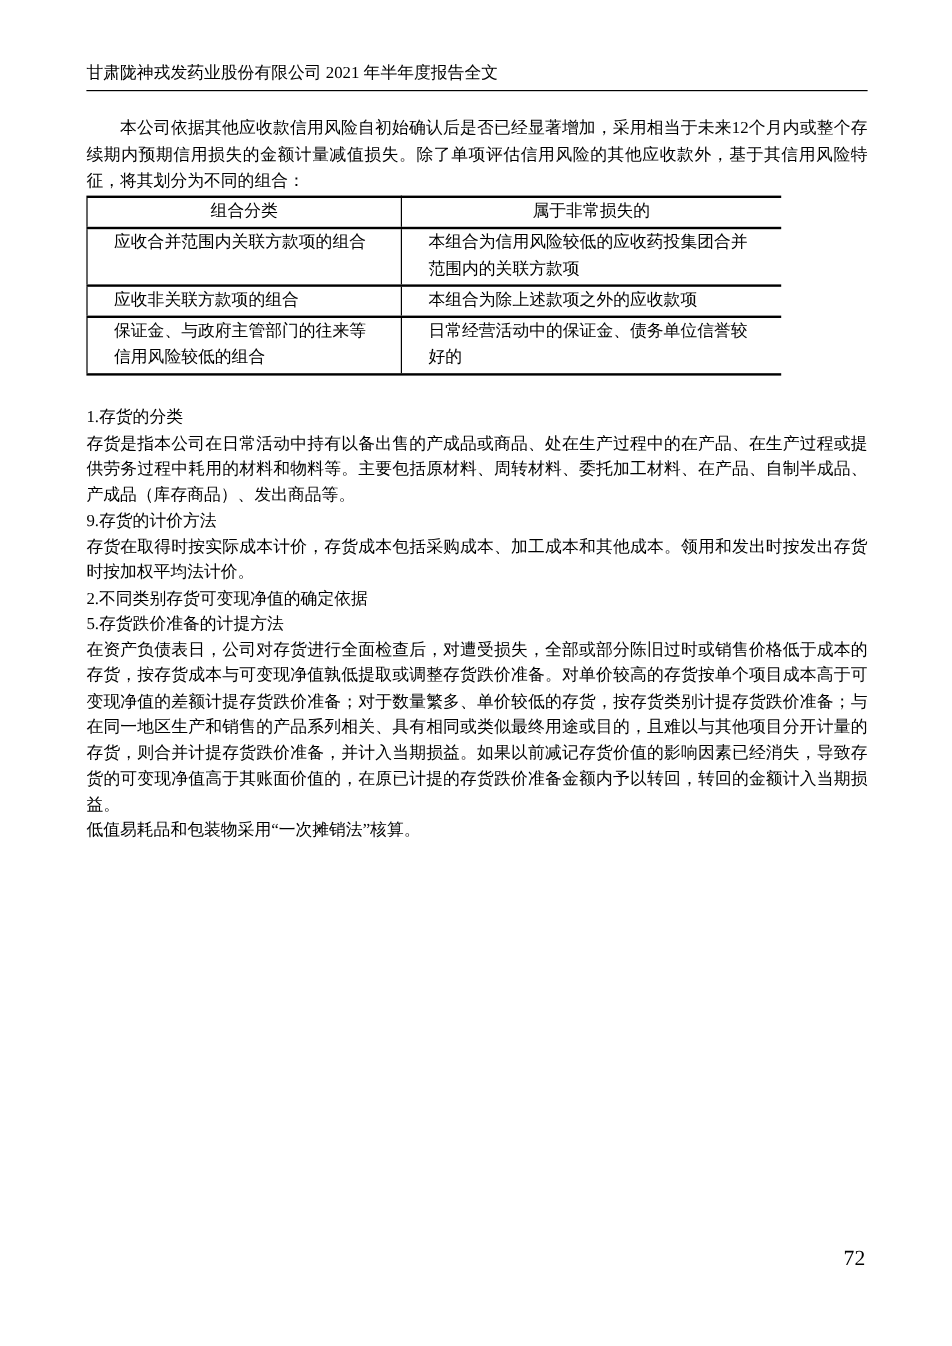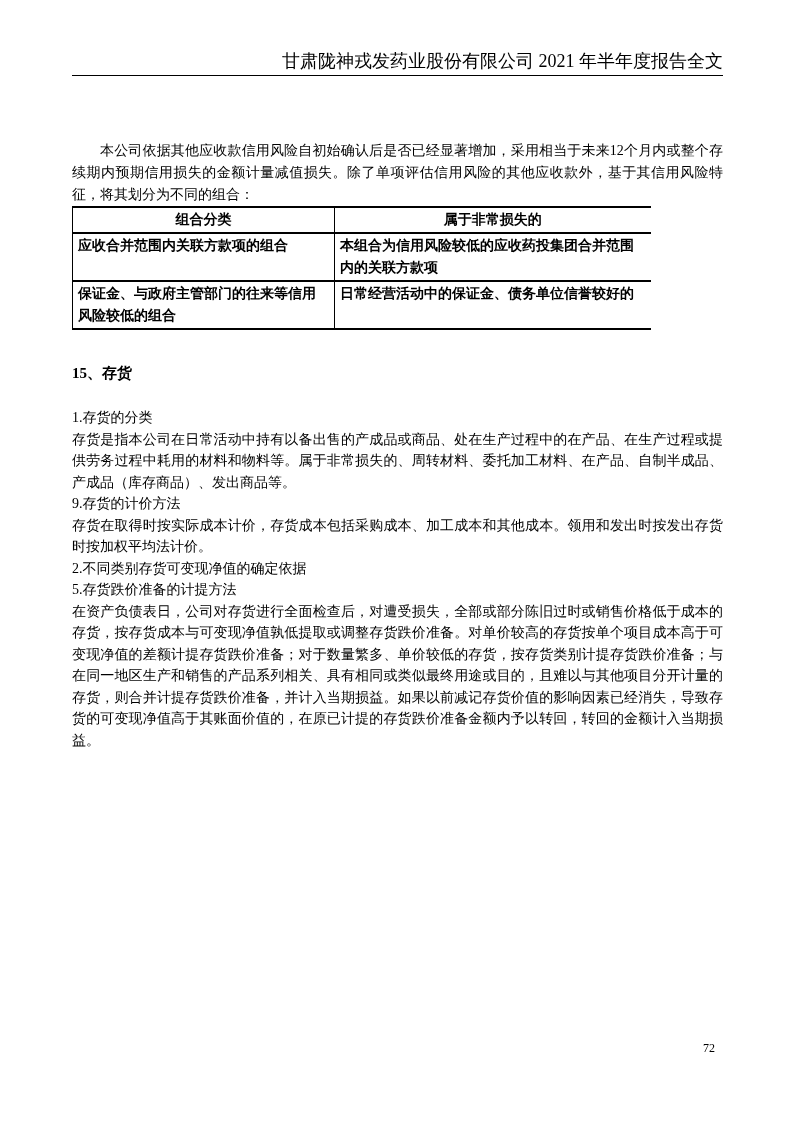--- a/index.html
+++ b/index.html
@@ -11,74 +11,73 @@
     position: relative;
     overflow: hidden;
   }
   .page {
     position: absolute; inset: 0;
     background: #ffffff;
   }
   .doc-header {
     position: absolute;
     left: 72px; top: 53px; width: 651px;
-    font-size: 18px; line-height: 17px;
-    text-align: right;
+    font-size: 14px; line-height: 17px;
+    text-align: left;
     white-space: nowrap;
   }
   .header-rule {
     position: absolute;
     left: 72px; top: 75px; width: 651px;
     border-top: 1.5px solid #000000;
   }
   .content {
     position: absolute;
     left: 72px; top: 97px; width: 651px;
     font-size: 14px; line-height: 22px;
     text-align: justify;
   }
   .intro-para {
     text-indent: 28px;
-    margin-top: 43px;
   }
   table.portfolio-table {
     border-collapse: collapse;
     width: 578px;
     margin-top: 0px;
     border-top: 2px solid #000000;
     table-layout: fixed;
   }
   table.portfolio-table th,
   table.portfolio-table td {
     border-bottom: 2px solid #000000;
     border-left: 1px solid #000000;
-    font-weight: bold;
+    font-weight: normal;
     font-size: 14px;
     line-height: 22px;
-    padding: 1px 5px;
+    padding: 1px 22px;
     vertical-align: top;
     text-align: left;
   }
   table.portfolio-table th { text-align: center; }
   table.portfolio-table .col-class { width: 262px; }
   table.portfolio-table .col-basis { width: 316px; }
   .section-title {
     margin-top: 34px;
     margin-bottom: 19px;
     font-size: 15px;
     font-weight: bold;
     line-height: 18px;
   }
   .policy-items { line-height: 21.5px; margin-top: 25px; }
   .policy-label { text-align: left; }
   .policy-body { text-align: justify; }
   .page-number {
     position: absolute;
     left: 703px; top: 1041px;
-    font-size: 12px;
+    font-size: 18px;
     line-height: 15px;
   }
 </style>
 </head>
 <body>
 
 <div class="page">
 
   <div class="doc-header">甘肃陇神戎发药业股份有限公司 2021 年半年度报告全文</div>
   <div class="header-rule"></div>
@@ -91,51 +90,55 @@
       <tbody>
           <tr>
         <th class="col-class">组合分类</th>
         <th class="col-basis">属于非常损失的</th>
       </tr>
       <tr>
         <td>应收合并范围内关联方款项的组合</td>
         <td>本组合为信用风险较低的应收药投集团合并范围内的关联方款项</td>
       </tr>
       <tr>
+        <td>应收非关联方款项的组合</td>
+        <td>本组合为除上述款项之外的应收款项</td>
+      </tr>
+      <tr>
         <td>保证金、与政府主管部门的往来等信用风险较低的组合</td>
         <td>日常经营活动中的保证金、债务单位信誉较好的</td>
       </tr>
     </tbody>
       </table>
 
-    <h3 class="section-title">15、存货</h3>
 
     <div class="policy-items">
 
       <div class="policy-item">
         <div class="policy-label">1.存货的分类</div>
-        <div class="policy-body">存货是指本公司在日常活动中持有以备出售的产成品或商品、处在生产过程中的在产品、在生产过程或提供劳务过程中耗用的材料和物料等。属于非常损失的、周转材料、委托加工材料、在产品、自制半成品、产成品（库存商品）、发出商品等。</div>
+        <div class="policy-body">存货是指本公司在日常活动中持有以备出售的产成品或商品、处在生产过程中的在产品、在生产过程或提供劳务过程中耗用的材料和物料等。主要包括原材料、周转材料、委托加工材料、在产品、自制半成品、产成品（库存商品）、发出商品等。</div>
       </div>
 
       <div class="policy-item">
         <div class="policy-label">9.存货的计价方法</div>
         <div class="policy-body">存货在取得时按实际成本计价，存货成本包括采购成本、加工成本和其他成本。领用和发出时按发出存货时按加权平均法计价。</div>
       </div>
 
 
       <div class="policy-item">
         <div class="policy-label">2.不同类别存货可变现净值的确定依据</div>
       </div>
 
       <div class="policy-item">
         <div class="policy-label">5.存货跌价准备的计提方法</div>
         <div class="policy-body">在资产负债表日，公司对存货进行全面检查后，对遭受损失，全部或部分陈旧过时或销售价格低于成本的存货，按存货成本与可变现净值孰低提取或调整存货跌价准备。对单价较高的存货按单个项目成本高于可变现净值的差额计提存货跌价准备；对于数量繁多、单价较低的存货，按存货类别计提存货跌价准备；与在同一地区生产和销售的产品系列相关、具有相同或类似最终用途或目的，且难以与其他项目分开计量的存货，则合并计提存货跌价准备，并计入当期损益。如果以前减记存货价值的影响因素已经消失，导致存货的可变现净值高于其账面价值的，在原已计提的存货跌价准备金额内予以转回，转回的金额计入当期损益。</div>
       </div>
 
       <div class="policy-item">
+        <div class="policy-body">低值易耗品和包装物采用“一次摊销法”核算。</div>
       </div>
 
     </div>
   </div>
 
   <div class="page-number">72</div>
 
 </div>
 
 </body></html>

